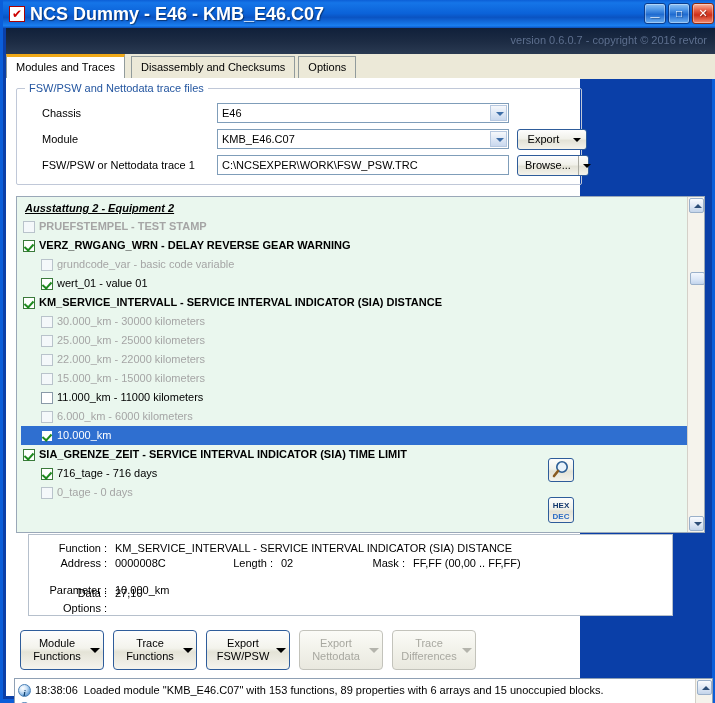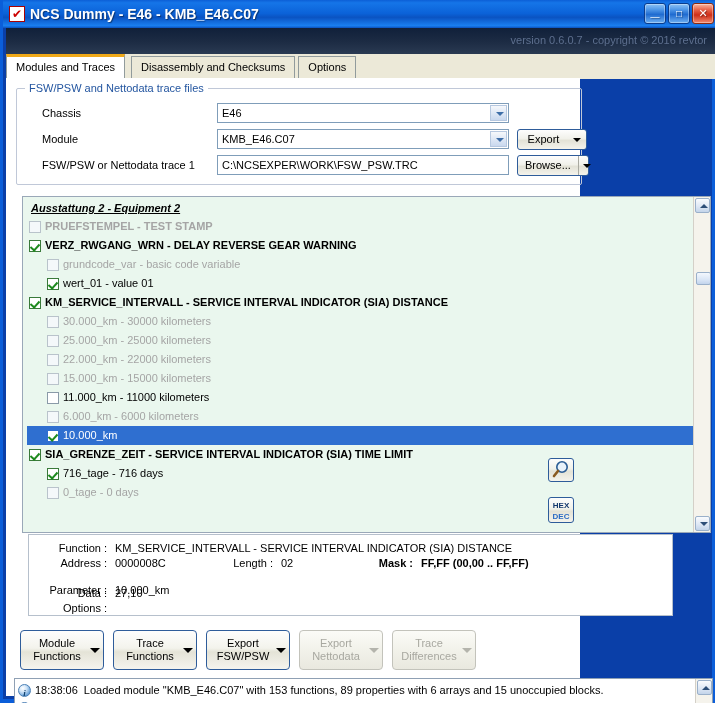--- a/index.html
+++ b/index.html
@@ -20,21 +20,21 @@
     position:absolute;left:0;top:0;width:715px;height:28px;
     background:linear-gradient(to bottom,#0c5fd6 0%,#1575e8 10%,#0b62d8 48%,#0a53c2 62%,#1a7ff0 92%,#0a4fbb 100%);
     display:flex;align-items:center;
   }
   .title-ico{
     width:16px;height:16px;margin-left:6px;margin-right:5px;
     background:#fff;border:1px solid #a00;box-sizing:border-box;
     color:#c00;font-size:12px;line-height:14px;text-align:center;font-weight:bold;
   }
   .title-text{
-    color:#fff;font-weight:bold;font-size:14px;
+    color:#fff;font-weight:bold;font-size:18px;
     text-shadow:1px 1px 1px rgba(0,0,0,.45);white-space:nowrap;
   }
   .wbtns{position:absolute;right:4px;top:3px;display:flex;gap:2px;}
   .wbtn{
     width:22px;height:21px;box-sizing:border-box;border:1px solid #0a3c8c;
     border-radius:3px;position:relative;
     background:linear-gradient(to bottom,#8ec3f5 0%,#4f97e8 30%,#1f6bd0 55%,#6fb0f2 100%);
     box-shadow:inset 0 0 0 1px rgba(255,255,255,.35);
   }
   .wbtn.close{background:linear-gradient(to bottom,#f9b6a0 0%,#e8644a 30%,#cf2e18 58%,#f08a6e 100%);border-color:#8c2a10;}
@@ -108,21 +108,21 @@
   .splitbtn .sb-l{flex:1;text-align:center;padding:0 7px;white-space:nowrap;}
   .splitbtn .sb-a{width:17px;text-align:center;position:relative;height:100%;}
   .splitbtn .sb-a:after{
     content:"";position:absolute;left:4px;top:8px;
     border-left:4px solid transparent;border-right:4px solid transparent;border-top:4px solid #000;
   }
   .splitbtn.sep .sb-a{border-left:1px solid #a9a9a0;}
 
   
   .treewrap{
-    position:absolute;left:16px;top:118px;width:689px;height:337px;
+    position:absolute;left:10px;top:118px;width:689px;height:337px;
     border:1px solid #9aa8b8;box-sizing:border-box;background:#eaf7ee;
     overflow:hidden;
   }
   .tree{position:absolute;left:0;top:0;right:17px;top:0;bottom:0;padding:3px 0 0 4px;background:#eaf7ee;}
   .trow{height:19px;line-height:19px;display:flex;align-items:center;white-space:nowrap;font-size:11px;}
   .trow .ind0{width:2px;}
   .trow .ind1{width:20px;}
   .hdr{
     font-weight:bold;font-style:italic;text-decoration:underline;color:#000;
     padding-left:4px;height:17px;line-height:17px;
@@ -378,21 +378,21 @@
     <div class="detail">
       <div class="drow" style="top:6px;">
         <span class="dkey">Function :</span><span class="dval">KM_SERVICE_INTERVALL  -  SERVICE INTERVAL INDICATOR (SIA) DISTANCE</span>
       </div>
       <div class="drow" style="top:21px;">
         <span class="dkey">Address :</span><span class="dval">0000008C</span>
       </div>
       <div class="drow" style="top:21px;left:196px;">
         <span class="dkey" style="width:48px;">Length :</span><span class="dval">02</span>
       </div>
-      <div class="drow" style="top:21px;left:344px;font-weight:bold;">
+      <div class="drow" style="top:21px;left:336px;">
         <span class="dkey" style="width:40px;">Mask :</span><span class="dval">FF,FF  (00,00 .. FF,FF)</span>
       </div>
       <div class="drow" style="top:48px;">
         <span class="dkey">Parameter :</span><span class="dval">10.000_km</span>
       </div>
       <div class="drow" style="top:51px;">
         <span class="dkey">Data :</span><span class="dval">27,10</span>
       </div>
       <div class="drow" style="top:66px;">
         <span class="dkey">Options :</span><span class="dval"></span>

